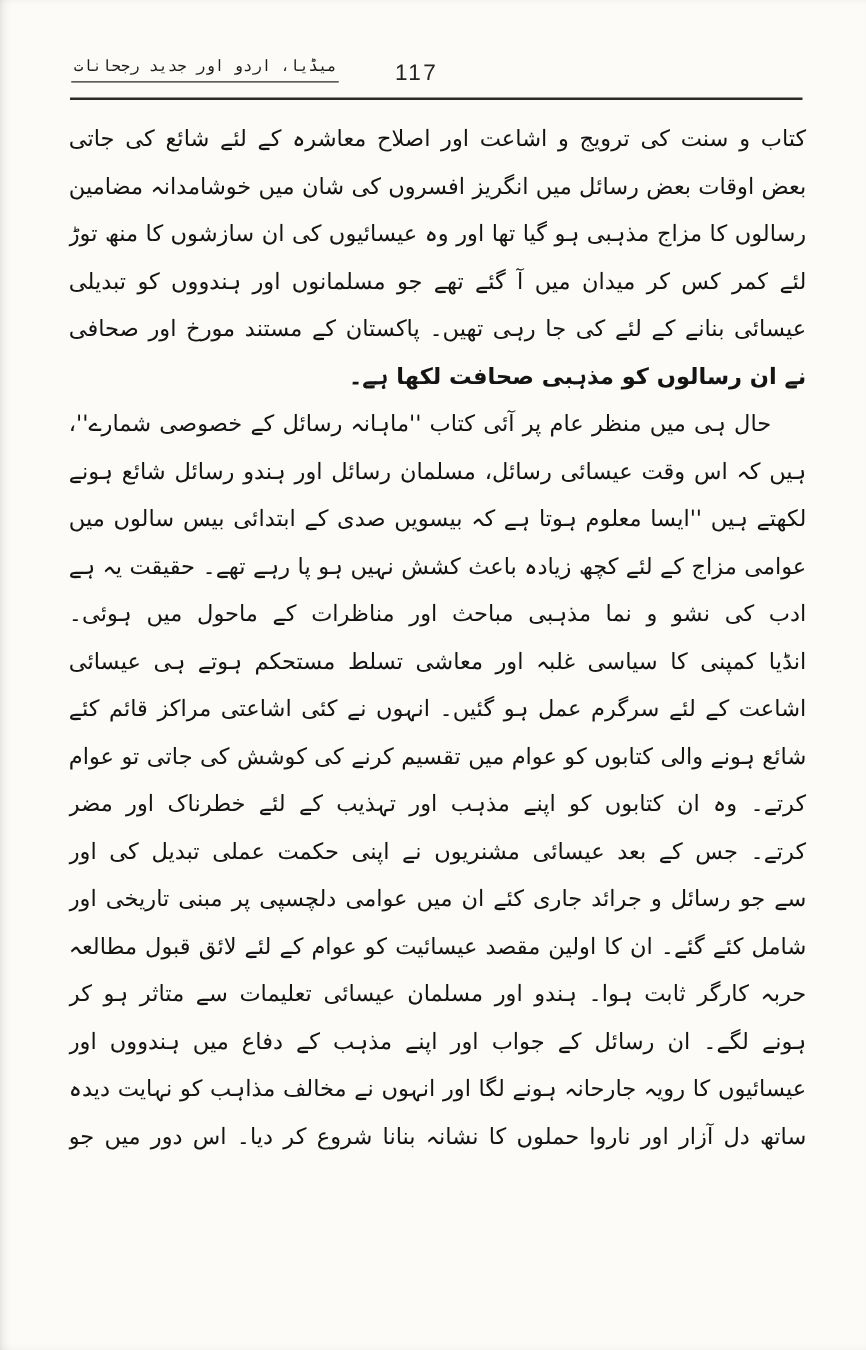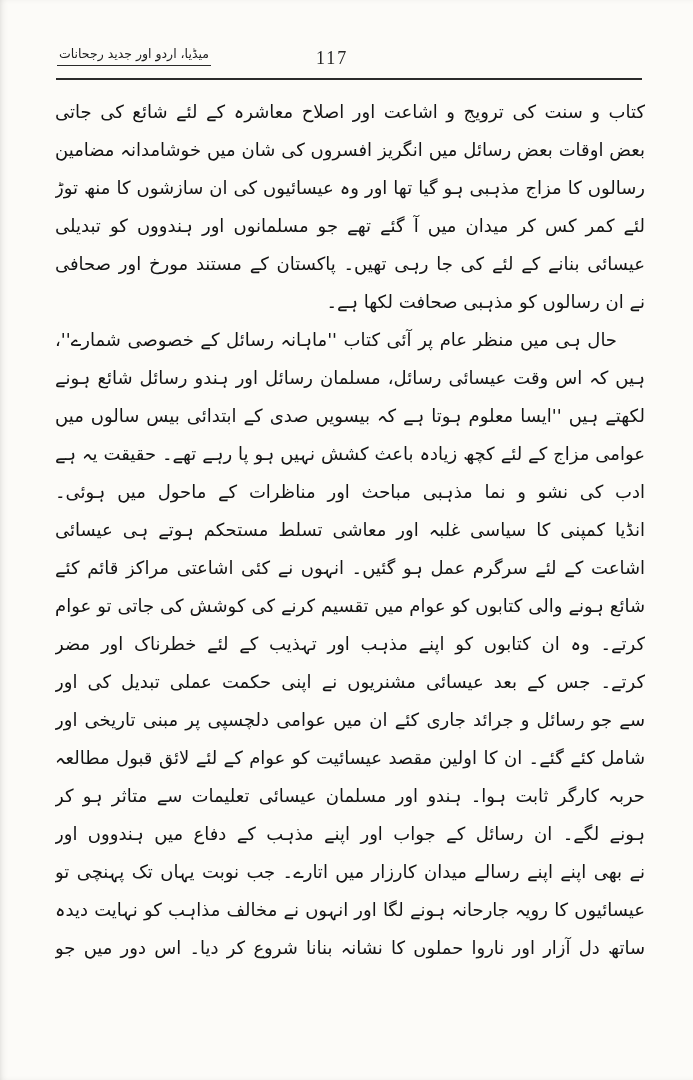--- a/index.html
+++ b/index.html
@@ -20,27 +20,28 @@
   .running-title {
     position: absolute;
     left: 57px;
     top: 46px;
     direction: rtl;
     font-size: 12.5px;
     line-height: 1.3;
     color: #1b1b1b;
     border-bottom: 1px solid #2a2a2a;
     padding: 0 2px 3px 2px;
+    font-family: Liberation Mono, monospace;
   }
 
   .page-number {
     position: absolute;
     left: 316px;
     top: 48px;
-    font-family: Liberation Serif, serif;
+    font-family: Liberation Sans, sans-serif;
     font-size: 18px;
     letter-spacing: 2px;
     color: #242424;
   }
 
   .rule {
     position: absolute;
     left: 56px;
     top: 78px;
     width: 586px;
@@ -64,20 +65,21 @@
     text-align: justify;
     text-align-last: justify;
     white-space: nowrap-off;
     overflow: hidden;
   }
 
   
   .line--para-end {
     text-align: center;
     text-align-last: right;
+    font-weight: bold;
   }
 
   
   .line--indent {
     padding-right: 28px;
   }
 </style>
 </head>
 <body>
 
@@ -103,18 +105,17 @@
     <div class="line">ادب کی نشو و نما مذہبی مباحث اور مناظرات کے ماحول میں ہوئی۔ ہندوستان پر ایسٹ</div>
     <div class="line">انڈیا کمپنی کا سیاسی غلبہ اور معاشی تسلط مستحکم ہوتے ہی عیسائی مشنریاں عیسائیت کی تبلیغ اور</div>
     <div class="line">اشاعت کے لئے سرگرم عمل ہو گئیں۔ انہوں نے کئی اشاعتی مراکز قائم کئے جہاں سے</div>
     <div class="line">شائع ہونے والی کتابوں کو عوام میں تقسیم کرنے کی کوشش کی جاتی تو عوام ان کو قبول نہ</div>
     <div class="line">کرتے۔ وہ ان کتابوں کو اپنے مذہب اور تہذیب کے لئے خطرناک اور مضر محسوس</div>
     <div class="line">کرتے۔ جس کے بعد عیسائی مشنریوں نے اپنی حکمت عملی تبدیل کی اور مختلف مقامات</div>
     <div class="line">سے جو رسائل و جرائد جاری کئے ان میں عوامی دلچسپی پر مبنی تاریخی اور معلوماتی مضامین بھی</div>
     <div class="line">شامل کئے گئے۔ ان کا اولین مقصد عیسائیت کو عوام کے لئے لائق قبول مطالعہ بنانا تھا۔ یہ</div>
     <div class="line">حربہ کارگر ثابت ہوا۔ ہندو اور مسلمان عیسائی تعلیمات سے متاثر ہو کر تبدیلی مذہب پر آمادہ</div>
     <div class="line">ہونے لگے۔ ان رسائل کے جواب اور اپنے مذہب کے دفاع میں ہندووں اور مسلمانوں</div>
-    <div class="line">نے بھی اپنے اپنے رسالے میدان کارزار میں اتارے۔ جب نوبت یہاں تک پہنچی تو</div>
     <div class="line">عیسائیوں کا رویہ جارحانہ ہونے لگا اور انہوں نے مخالف مذاہب کو نہایت دیدہ دلیری کے</div>
     <div class="line">ساتھ دل آزار اور ناروا حملوں کا نشانہ بنانا شروع کر دیا۔ اس دور میں جو مذہبی رسالے</div>
   </div>
 
 </div>
 
 </body></html>

